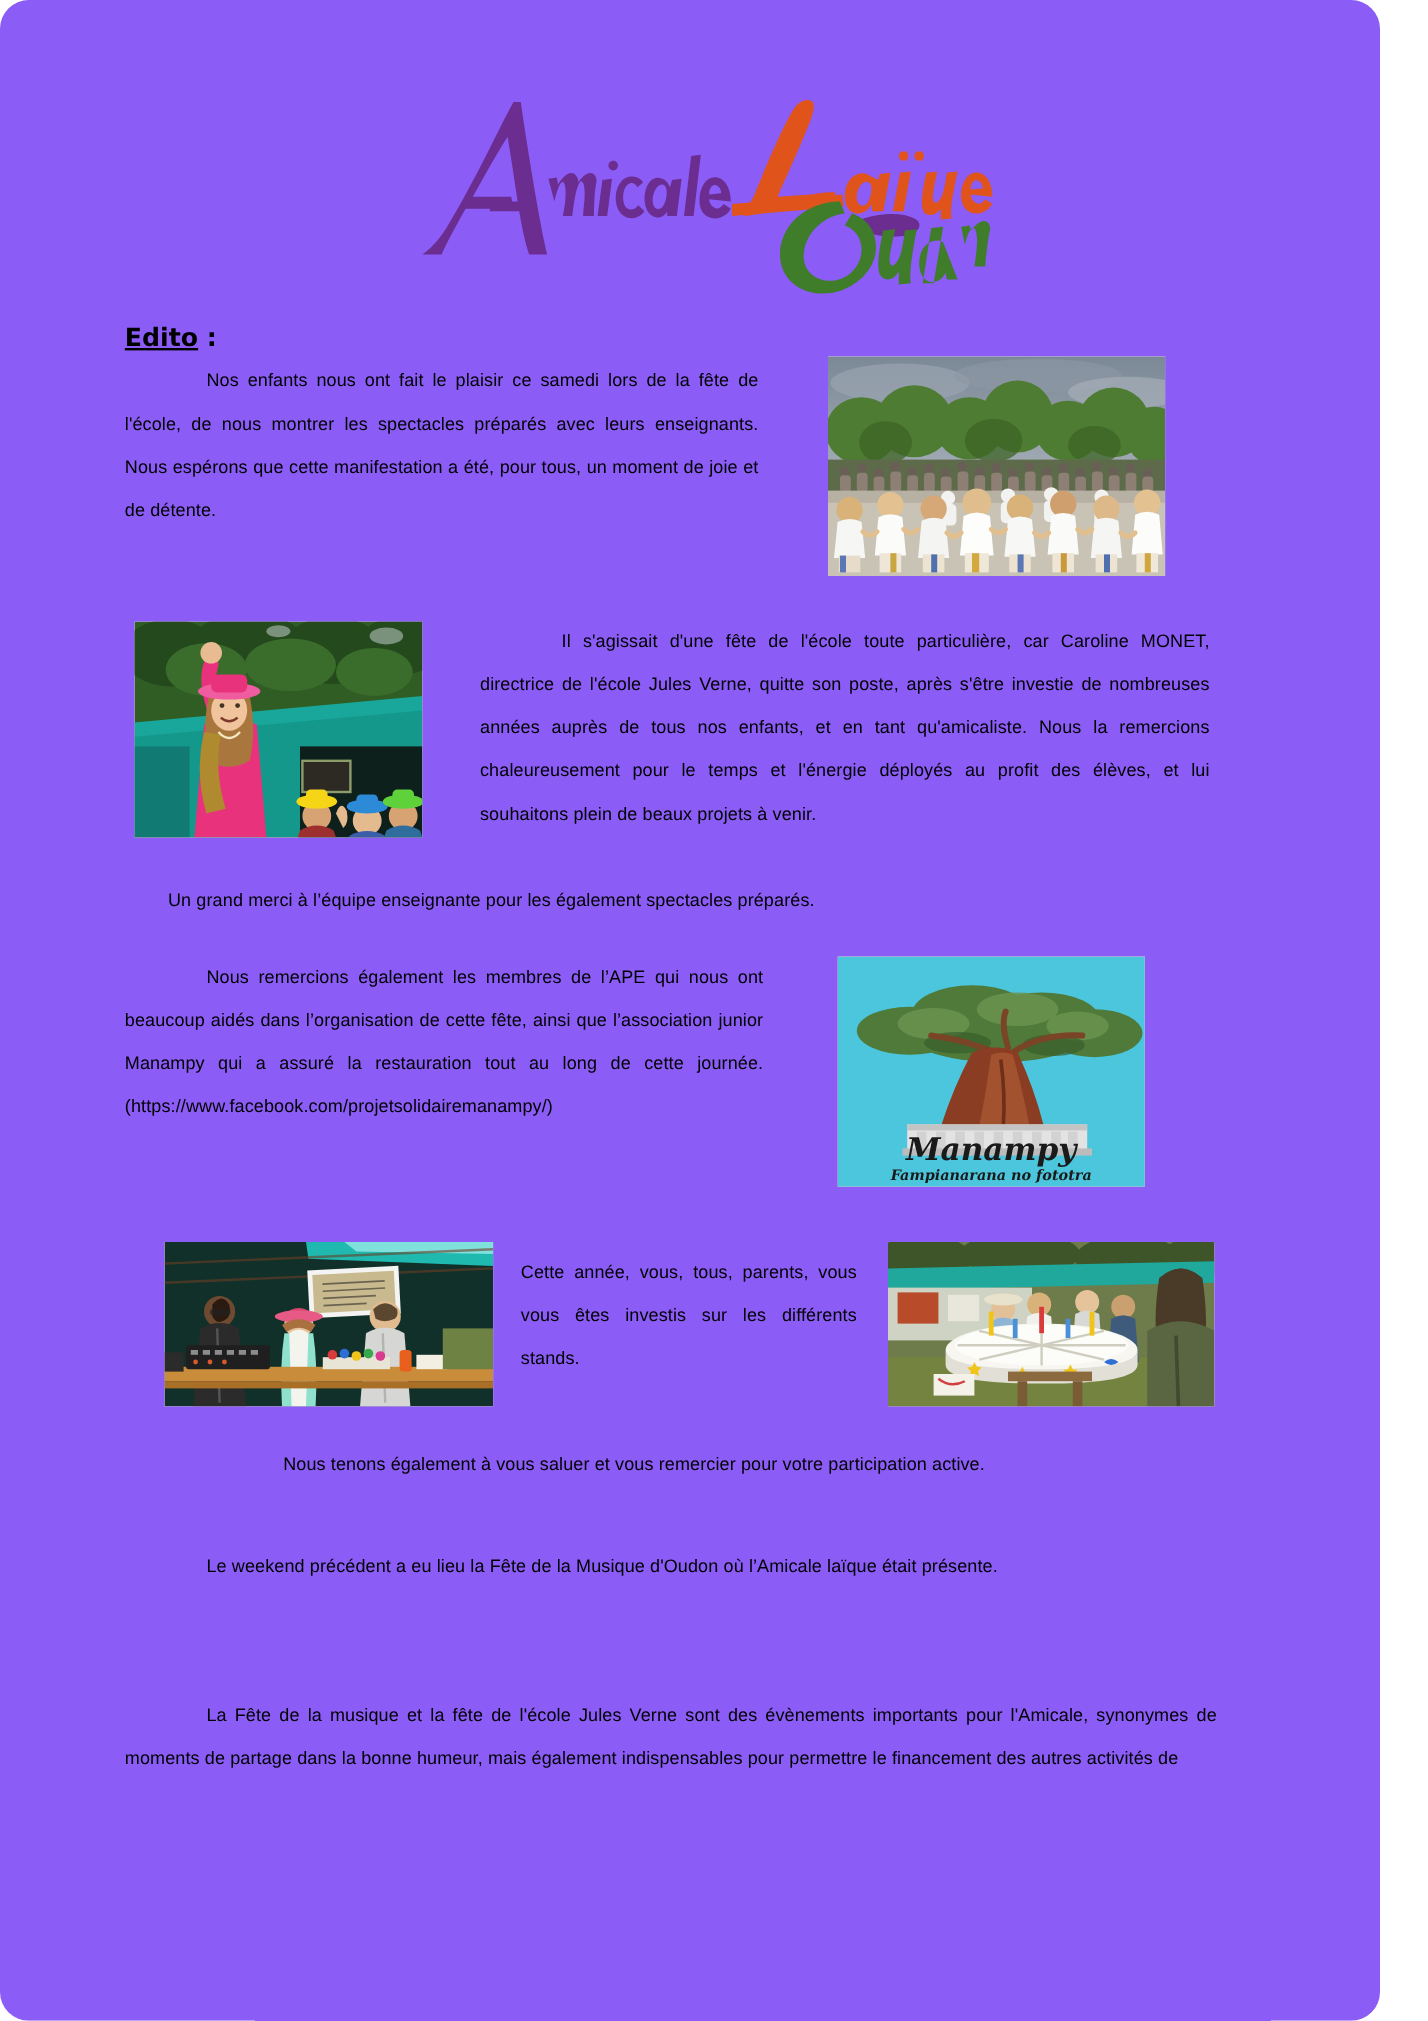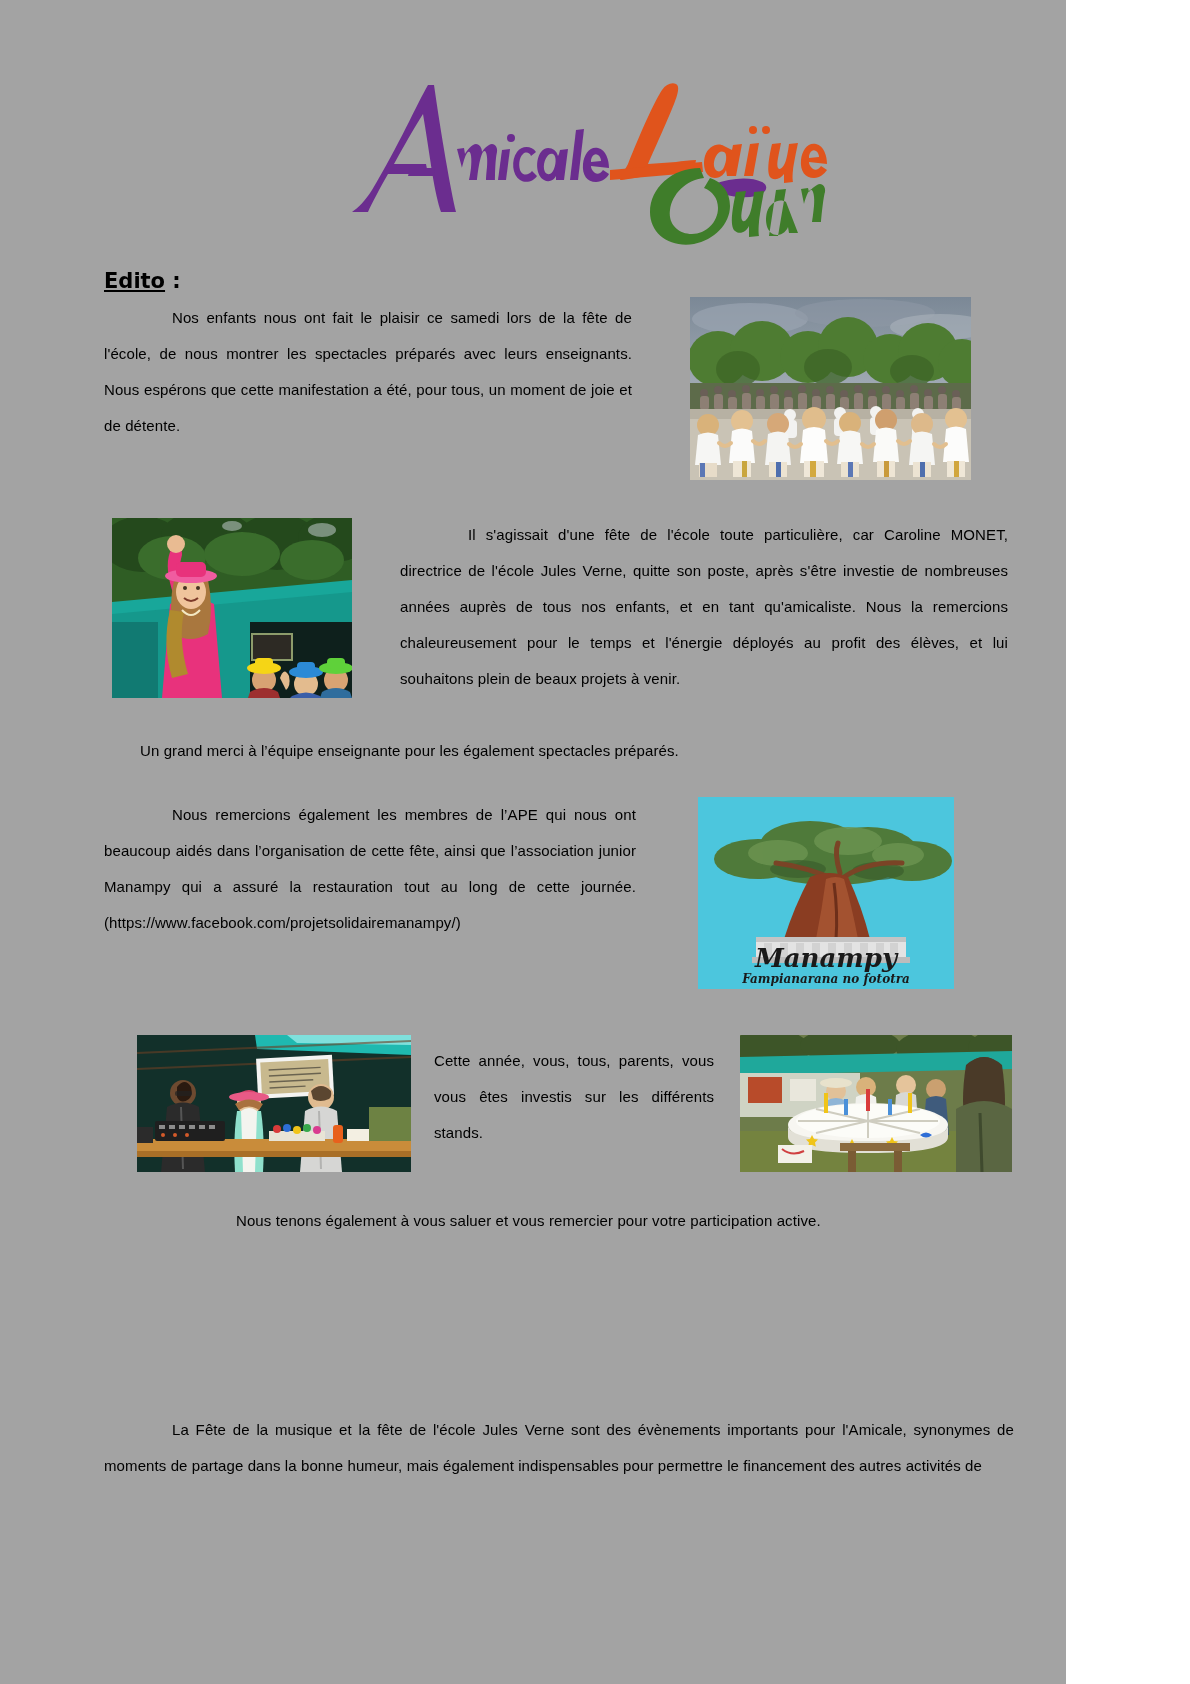--- a/index.html
+++ b/index.html
@@ -11,23 +11,24 @@
     width: 1190px;
     height: 1684px;
     font-family: "DejaVu Sans", sans-serif;
     color: #000000;
     position: relative;
     overflow: hidden;
   }
 
   .page {
     position: relative;
-    width: 1066px;
+    width: 1150px;
     height: 1684px;
-    background: #a3a3a3;
+    background: #8b5cf6;
+    border-radius: 24px;
   }
 
   
   .logo-wrap {
     position: absolute;
     left: 310px;
     top: 72px;
     width: 520px;
     height: 175px;
   }
@@ -182,20 +183,21 @@
   <div class="doc-text" id="para-2"><span class="indent"></span><span>Il s'agissait d'une fête de l'école toute particulière, car Caroline MONET, directrice de l'école Jules Verne, quitte son poste, après s'être investie de nombreuses années auprès de tous nos enfants, et en tant qu'amicaliste. Nous la remercions chaleureusement pour le temps et l'énergie déployés au profit des élèves, et lui souhaitons plein de beaux projets à venir.</span></div>
 
   <div class="doc-text" id="para-3"><span class="indent-sm"></span><span>Un grand merci à l’équipe enseignante pour les également spectacles préparés.</span></div>
 
   <div class="doc-text" id="para-4"><span class="indent"></span><span>Nous remercions également les membres de l’APE   qui nous ont beaucoup aidés dans l’organisation de cette fête, ainsi que l’association junior Manampy qui a assuré la restauration tout au long de cette journée. (https://www.facebook.com/projetsolidairemanampy/)</span></div>
 
   <div class="doc-text" id="para-5"><span>Cette année, vous, tous, parents, vous vous êtes investis sur les différents stands.</span></div>
 
   <div class="doc-text" id="para-6"><span class="indent-lg"></span><span>Nous tenons également à vous saluer et vous remercier pour votre participation active.</span></div>
 
+  <div class="doc-text" id="para-7"><span class="indent"></span><span>Le weekend précédent a eu lieu la Fête de la Musique d'Oudon où l’Amicale laïque était présente.</span></div>
 
   <div class="doc-text" id="para-8"><span class="indent"></span><span>La Fête de la musique et la fête de l'école Jules Verne sont des évènements importants pour l'Amicale, synonymes de moments de partage dans la bonne humeur, mais également indispensables pour permettre le financement des autres activités de</span></div>
 
   <div class="photo" id="photo-dance">
     <svg viewBox="0 0 281 183" preserveAspectRatio="none" xmlns="http://www.w3.org/2000/svg" aria-hidden="true">
       <defs>
         <linearGradient id="skyG" x1="0" y1="0" x2="0" y2="1">
           <stop offset="0%" stop-color="#7b8896"></stop>
             <stop offset="60%" stop-color="#a8b1ba"></stop>
             <stop offset="100%" stop-color="#c6ccd2"></stop>

